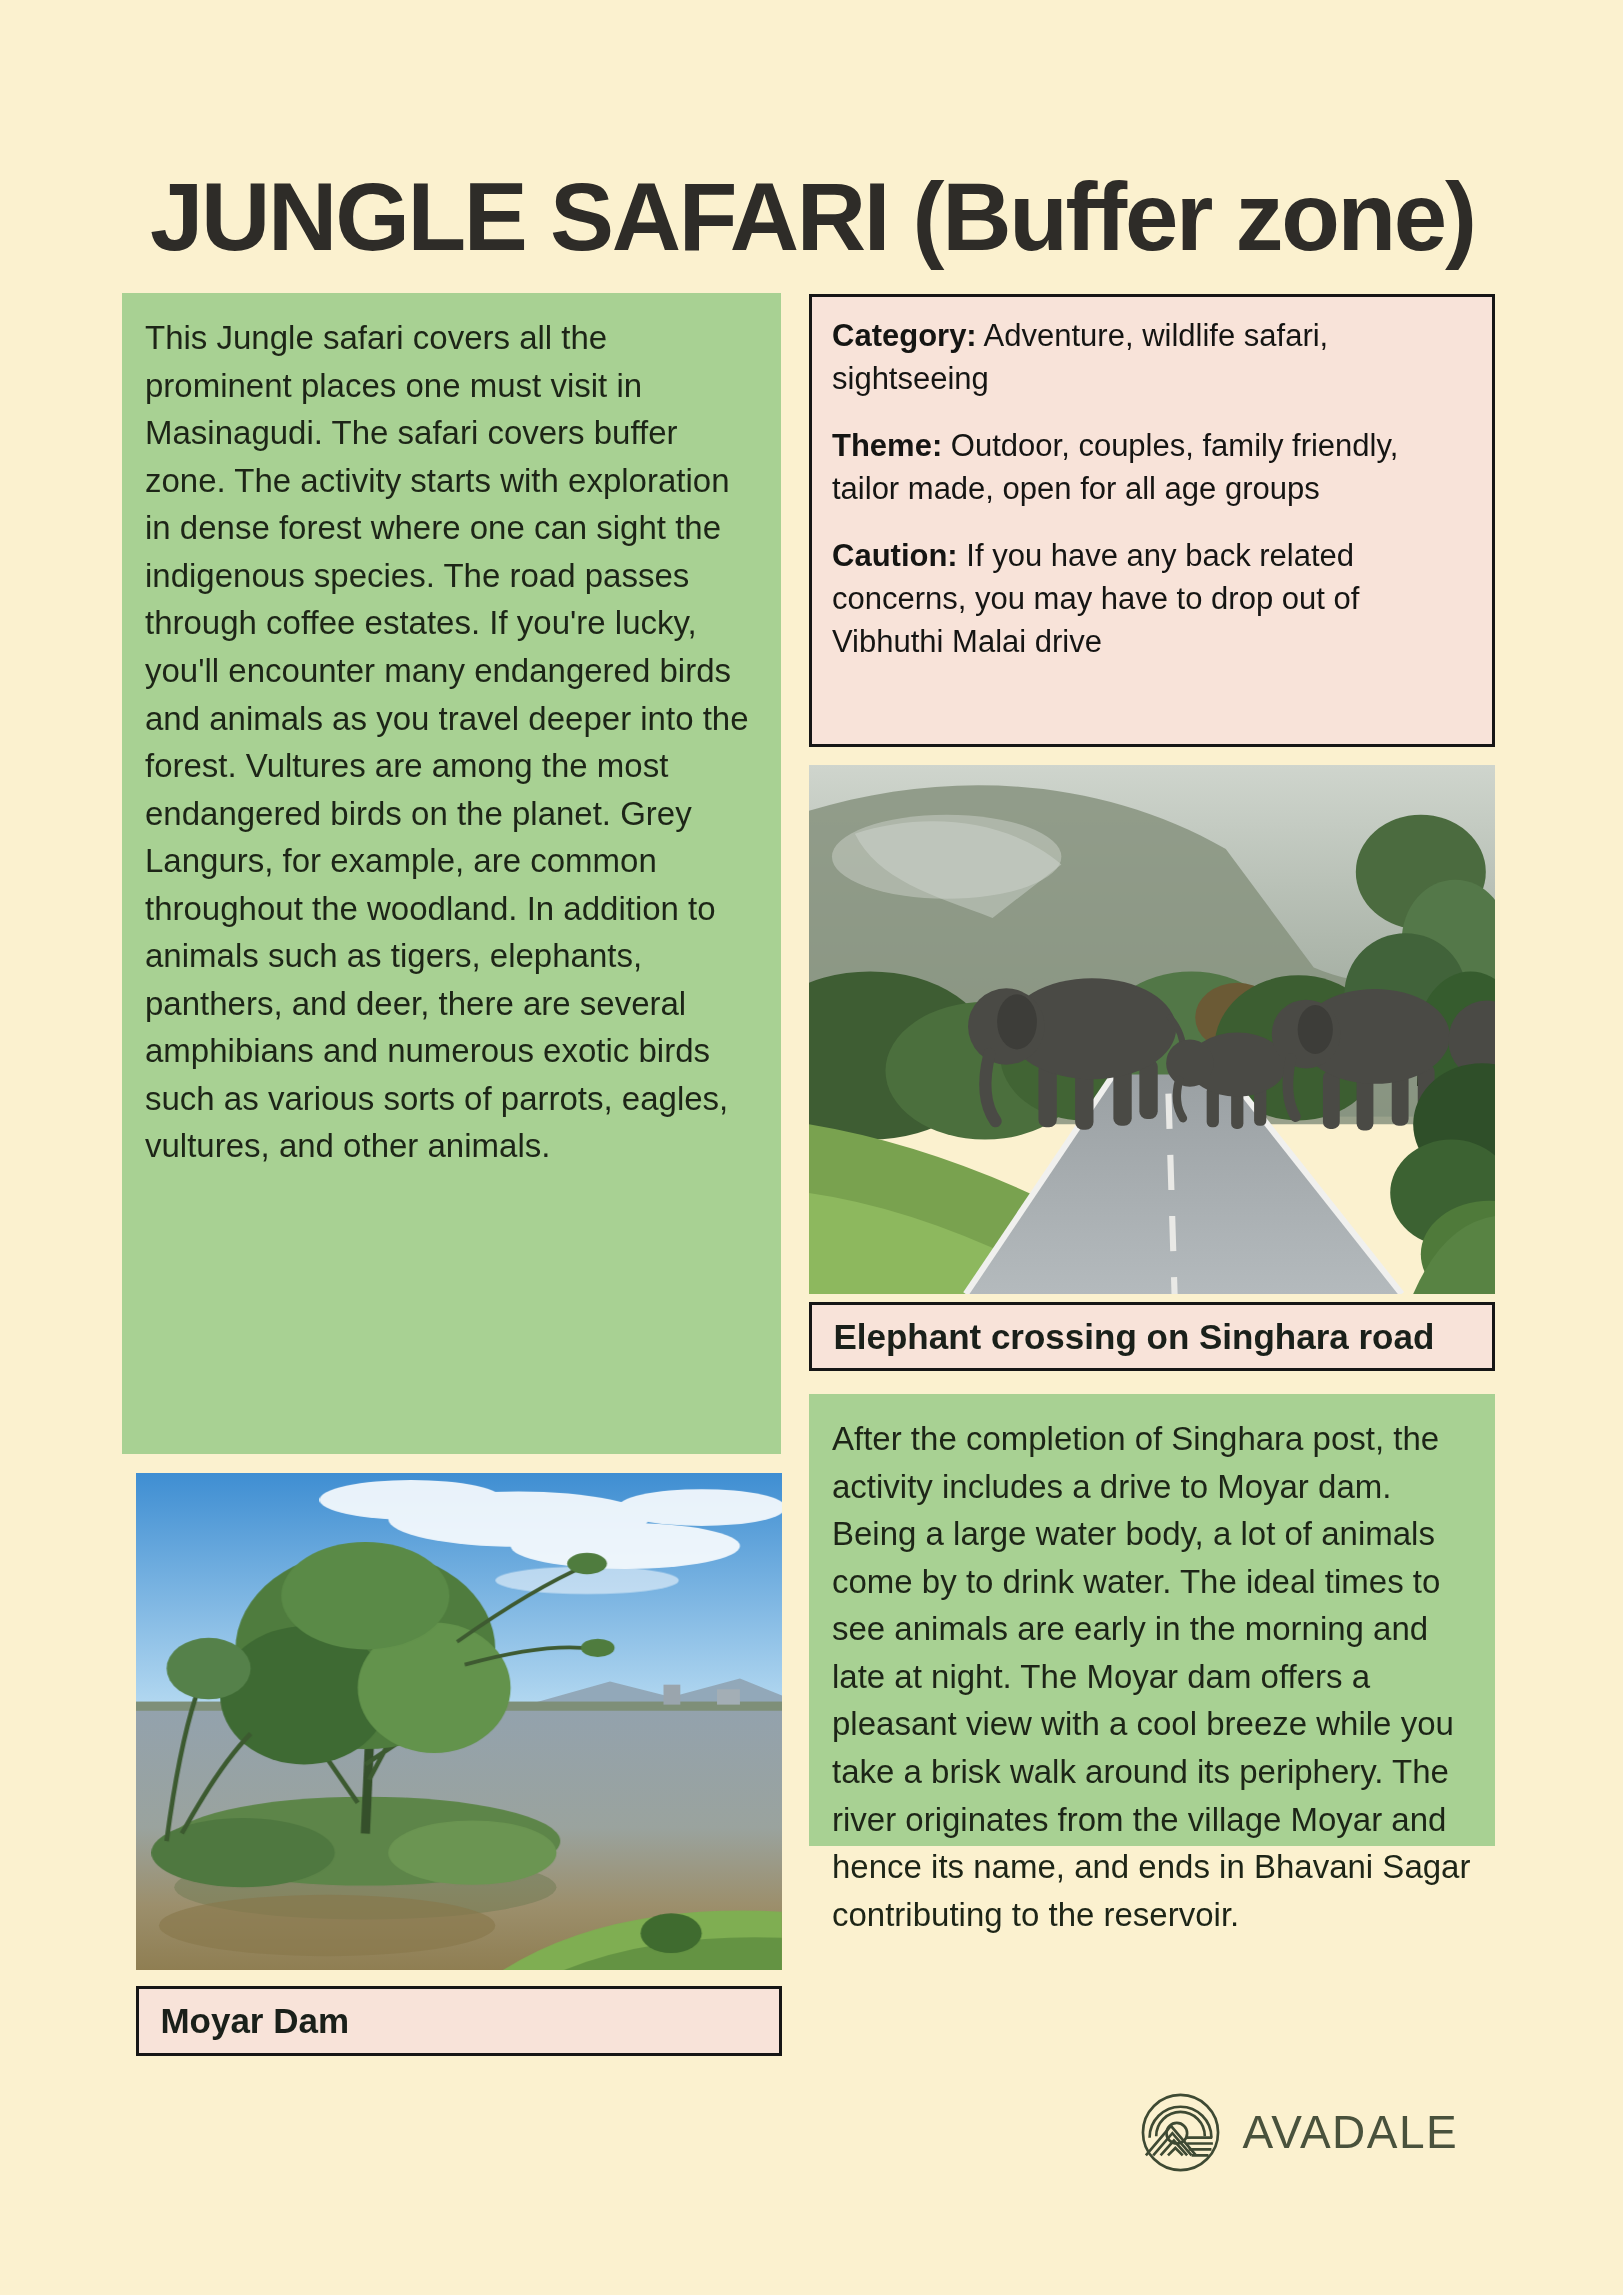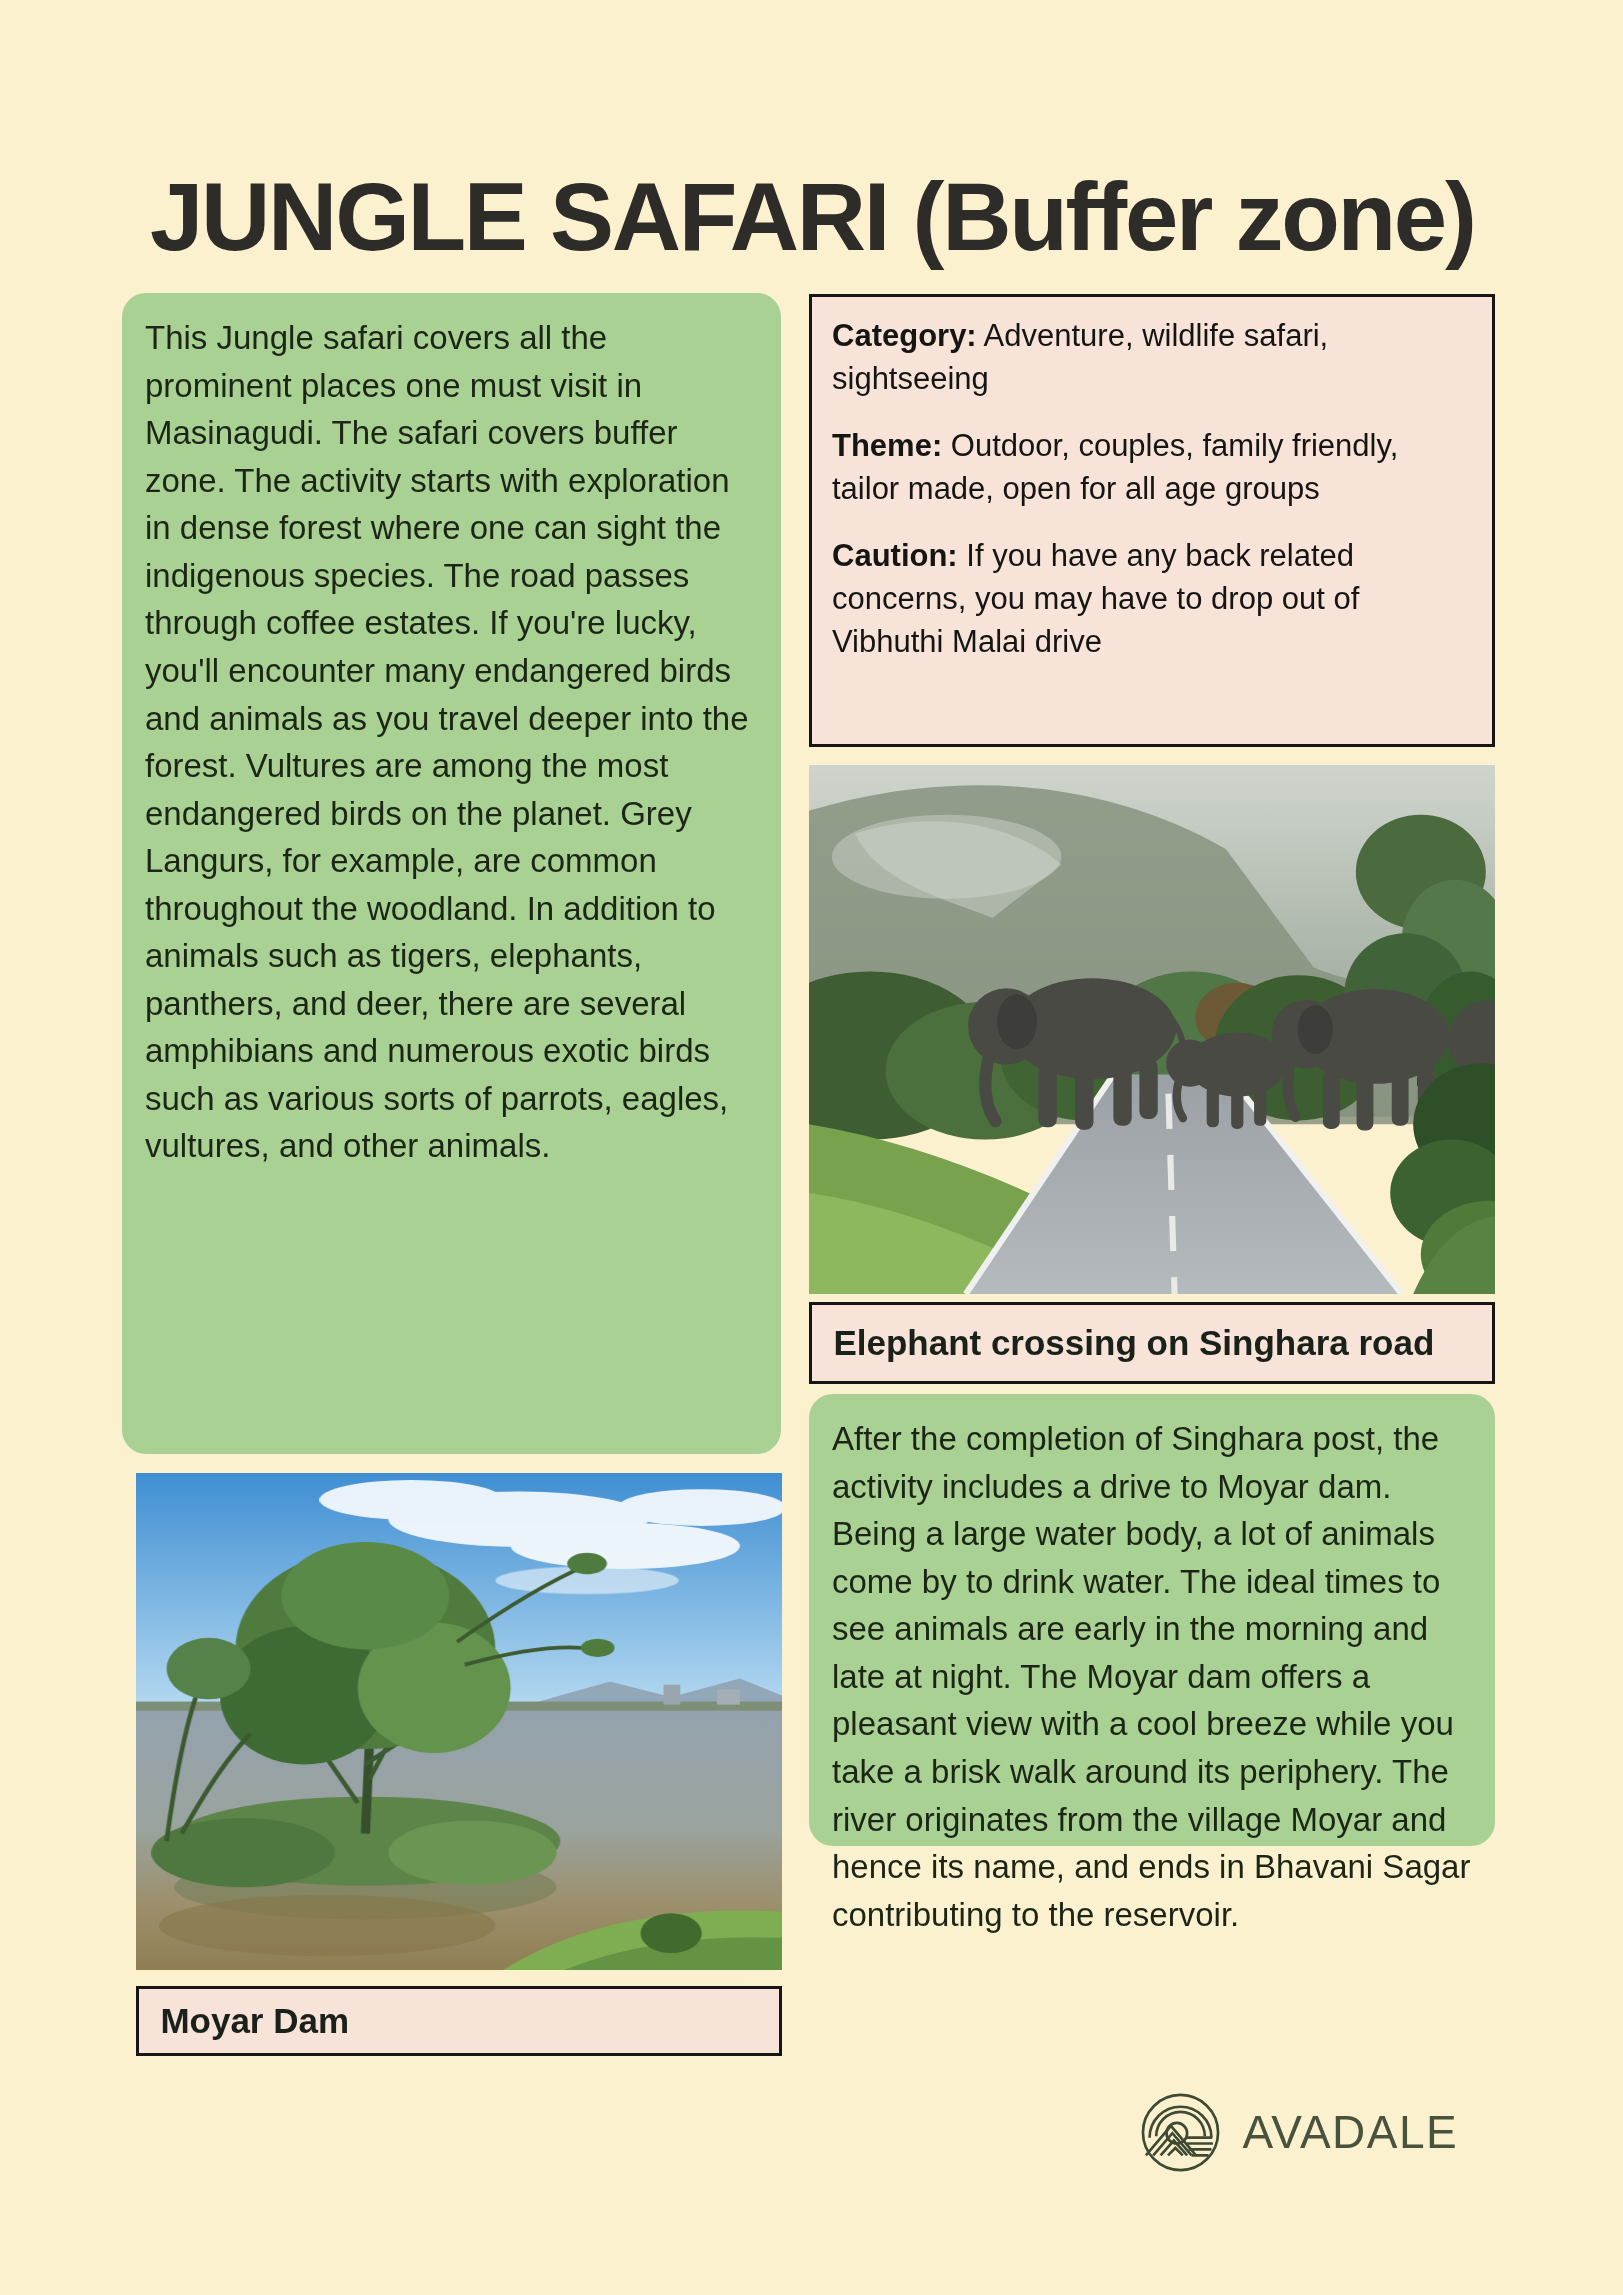--- a/index.html
+++ b/index.html
@@ -12,39 +12,38 @@
   }
   .title{
     position:absolute;left:150px;top:98px;width:1377px;
     font-size:96px;font-weight:700;color:#2e2c28;letter-spacing:-2.3px;
     white-space:nowrap;
   }
   .greenbox{
     position:absolute;background:#A8D193;color:#1d2517;
     font-size:33px;line-height:1.44;box-sizing:border-box;
     padding:21.4px 23px;
-    border-radius:24px;
   }
   #intro-box{left:122px;top:293px;width:659px;height:1161px;}
   #moyar-box{left:809px;top:1394px;width:686px;height:452px;}
   .pinkbox{
     position:absolute;background:#F8E3D9;color:#151513;
     border:3.8px solid #161616;box-sizing:border-box;
     font-size:31px;line-height:1.40;
   }
   #info-box{left:809px;top:294px;width:686px;height:453px;padding:17px 20px;}
   #info-box p{margin:0 0 23px 0;}
   #info-box p:last-child{margin-bottom:0;}
   .lbl{font-weight:700;}
   .caption{
     position:absolute;background:#F8E3D9;border:3.1px solid #161616;
     box-sizing:border-box;display:flex;align-items:center;
     padding-left:21.4px;font-size:35px;font-weight:700;color:#1a201a;
   }
-  #elephant-caption{left:809px;top:1302px;width:686px;height:82px;}
+  #elephant-caption{left:809px;top:1302px;width:686px;height:69px;}
   #moyar-caption{left:136px;top:1978px;width:646px;height:70px;margin-top:8px;}
   .photo{position:absolute;display:block;}
   #elephant-photo{left:809px;top:765px;width:686px;height:529px;}
   #moyar-photo{left:136px;top:1473px;width:646px;height:497px;}
   .photo svg{width:100%;height:100%;display:block;}
   #footer{
     position:absolute;left:1140px;top:2086px;width:398px;height:92px;
     display:flex;align-items:center;
   }
   #brand-logo{width:81px;height:81px;flex:0 0 auto;}

